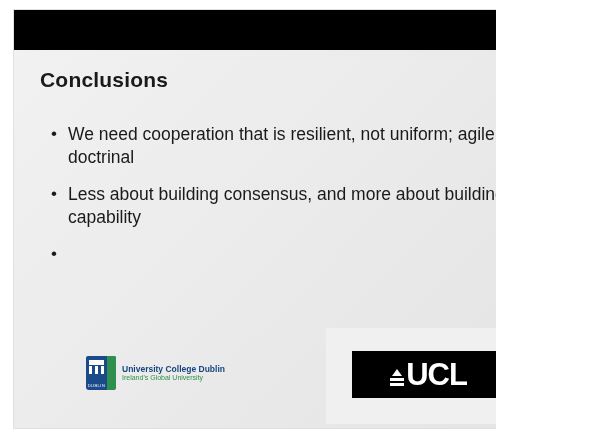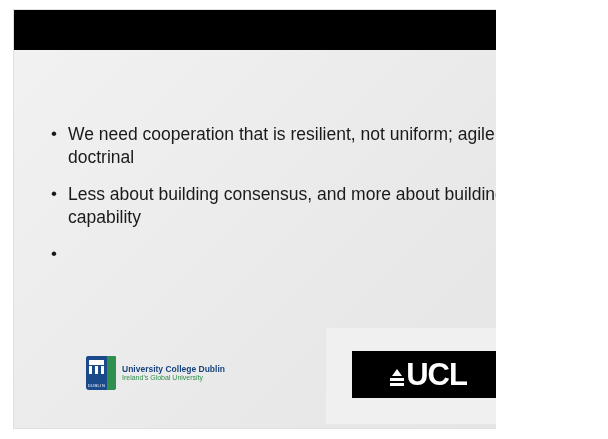--- a/index.html
+++ b/index.html
@@ -214,20 +214,21 @@
     <div class="topbar">
       <div class="topbar-logo">
         <span class="ucl-mark">
           <span class="tri"></span>
           <span class="bar b1"></span>
           <span class="bar b2"></span>
         </span><span>UCL</span>
       </div>
     </div>
 
+    <div class="title">Conclusions</div>
 
     <ul class="bullets">
       <li>
         <span class="dot">•</span>
         <span>We need cooperation that is resilient, not uniform; agile, not doctrinal</span>
       </li>
       <li>
         <span class="dot">•</span>
         <span>Less about building consensus, and more about building capability</span>
       </li>

